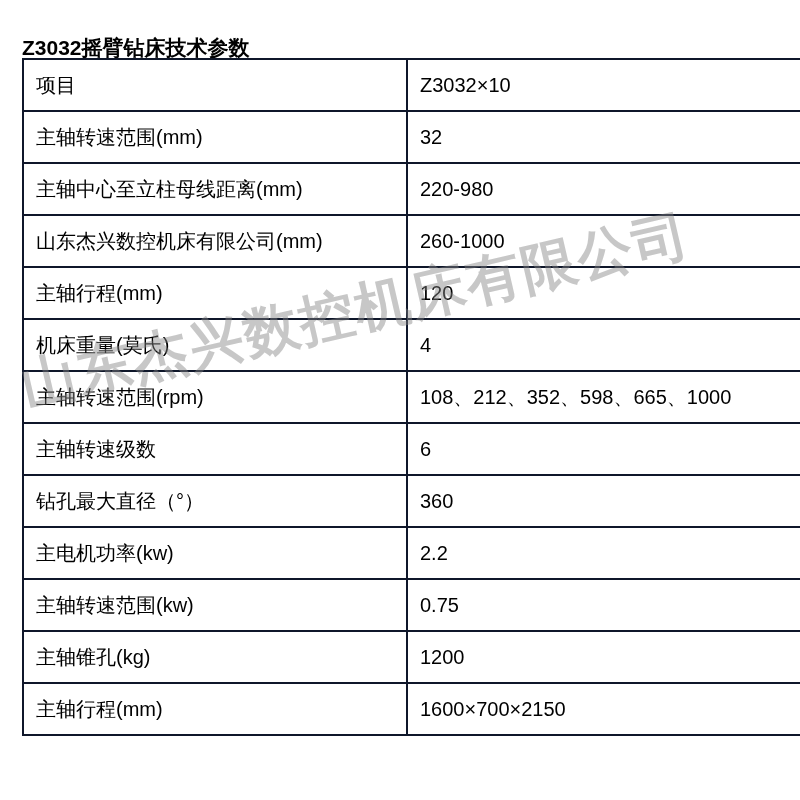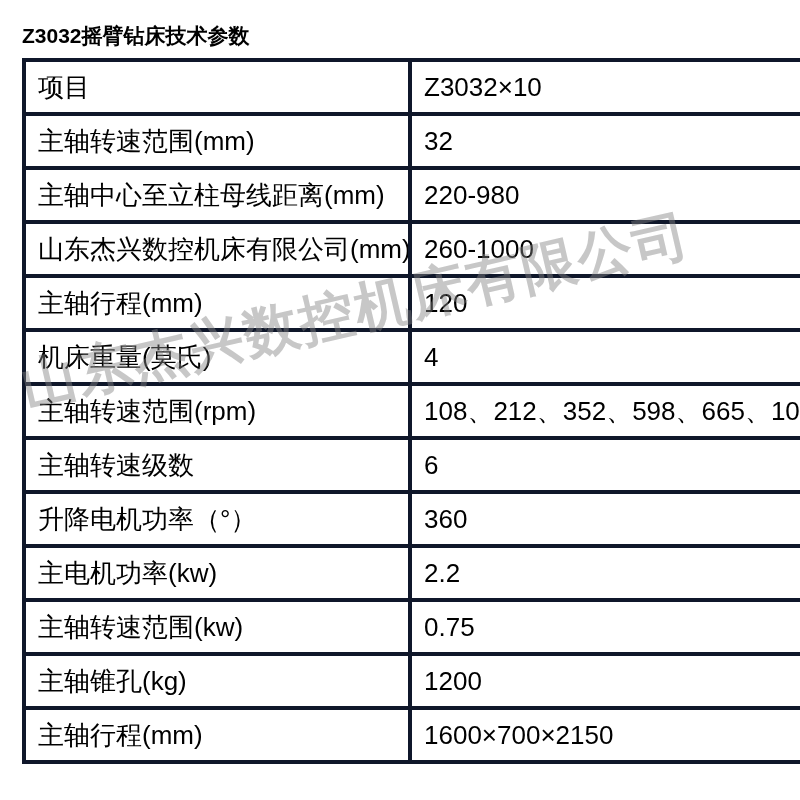--- a/index.html
+++ b/index.html
@@ -15,21 +15,21 @@
     position: relative;
     width: 800px;
     height: 800px;
     overflow: hidden;
     background: #ffffff;
   }
 
   #title {
     position: absolute;
     left: 22px;
-    top: 22px;
+    top: 34px;
     font-size: 21px;
     font-weight: bold;
     color: #000000;
     letter-spacing: 0px;
     white-space: nowrap;
   }
 
   #table-wrap {
     position: absolute;
     left: 22px;
@@ -38,24 +38,24 @@
   }
 
   table.spec {
     border-collapse: collapse;
     width: 756px;
     table-layout: fixed;
     background: transparent;
   }
 
   table.spec td {
-    border: 4px solid #0f172a;
+    border: 2px solid #0f172a;
     height: 50px;
     padding: 0 0 0 12px;
-    font-size: 26px;
+    font-size: 20px;
     color: #000000;
     vertical-align: middle;
     background: transparent;
     overflow: hidden;
     white-space: nowrap;
   }
 
   table.spec td.label {
     width: 370px;
   }
@@ -124,21 +124,21 @@
           </tr>
           <tr>
             <td class="label">主轴转速范围(rpm)</td>
             <td class="value">108、212、352、598、665、1000</td>
           </tr>
           <tr>
             <td class="label">主轴转速级数</td>
             <td class="value">6</td>
           </tr>
           <tr>
-            <td class="label">升降电机功率（°）</td>
+            <td class="label">钻孔最大直径（°）</td>
             <td class="value">360</td>
           </tr>
           <tr>
             <td class="label">主电机功率(kw)</td>
             <td class="value">2.2</td>
           </tr>
           <tr>
             <td class="label">主轴转速范围(kw)</td>
             <td class="value">0.75</td>
           </tr>

